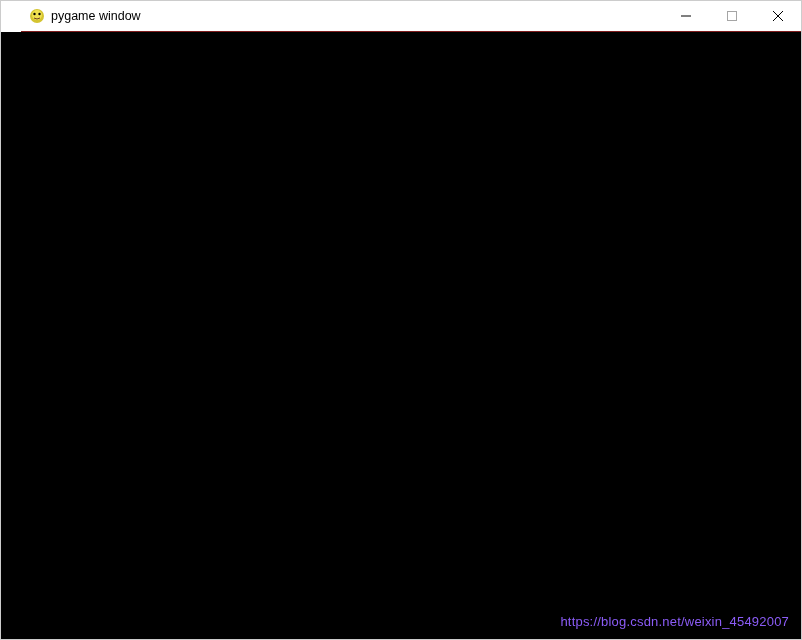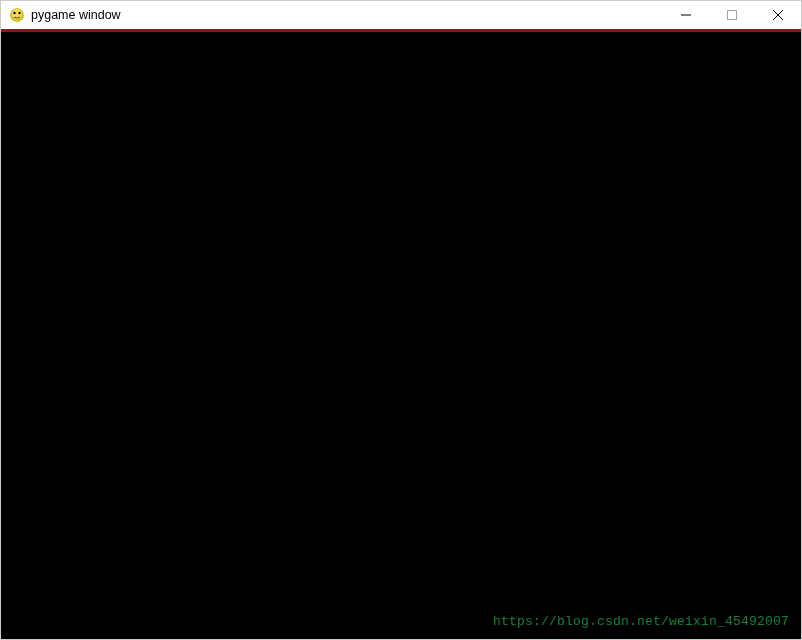--- a/index.html
+++ b/index.html
@@ -20,22 +20,23 @@
       height: 100%;
       border: 1px solid #cccccc;
       display: flex;
       flex-direction: column;
     }
     .titlebar {
       height: 31px;
       background: #ffffff;
       display: flex;
       align-items: center;
-      border-bottom: 3px solid #7f1d1d;
+      border-bottom: 1px solid #7f1d1d;
       flex-shrink: 0;
+      margin-left: 20px;
     }
     .titlebar-left {
       display: flex;
       align-items: center;
       padding-left: 8px;
       flex: 1;
     }
     .app-icon {
       width: 16px;
       height: 16px;
@@ -73,22 +74,22 @@
     .content {
       flex: 1;
       background: #000000;
       position: relative;
     }
     .watermark {
       position: absolute;
       right: 12px;
       bottom: 10px;
       font-size: 13px;
-      color: #15803d;
-      font-family: Liberation Mono, monospace;
+      color: #8b5cf6;
+      font-family: Liberation Sans, sans-serif;
       letter-spacing: 0.2px;
     }
   </style>
 </head>
 <body>
 
 <div class="window">
   <div class="titlebar">
     <div class="titlebar-left">
       <span class="app-icon">

